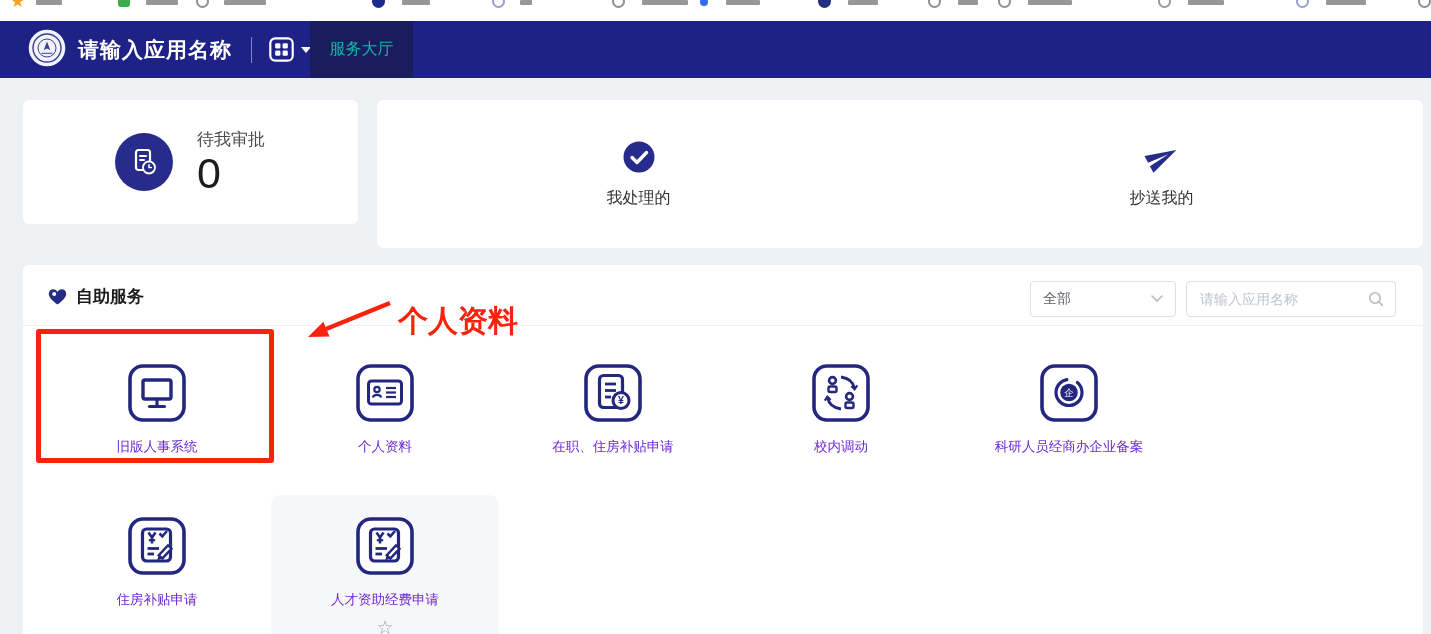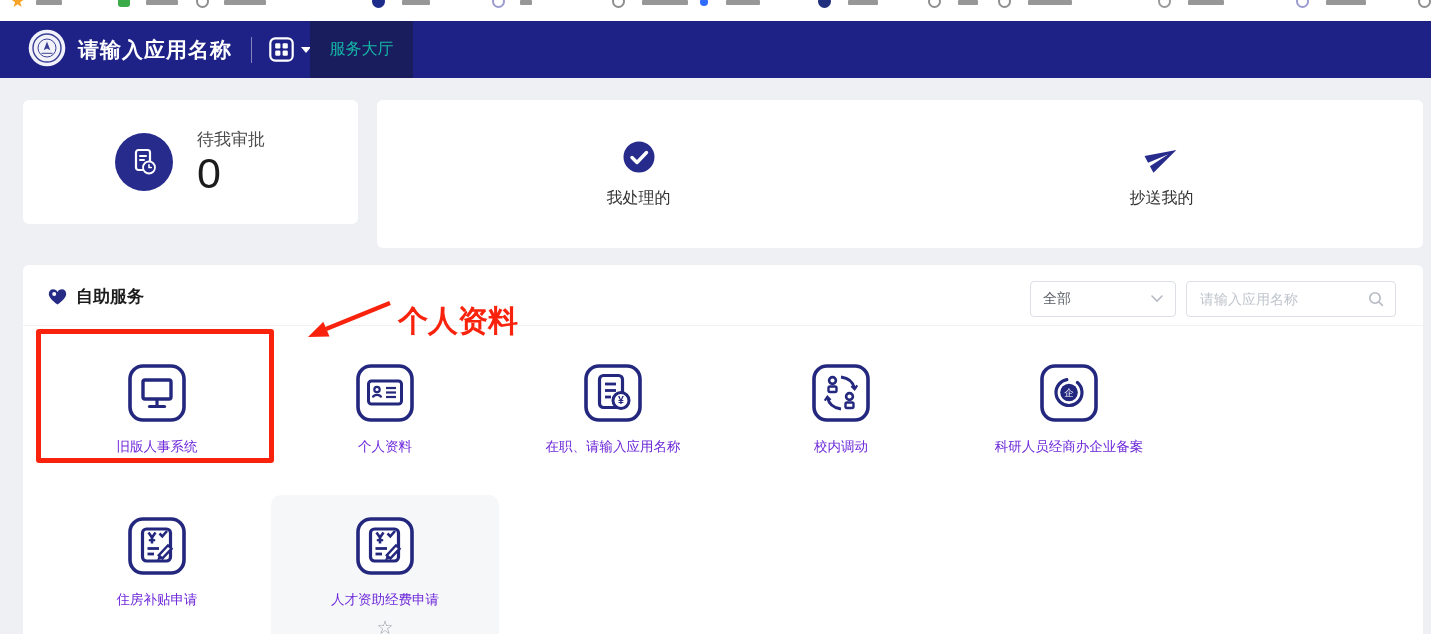--- a/index.html
+++ b/index.html
@@ -213,21 +213,21 @@
     <div class="tile">
       <svg width="58" height="58" viewBox="0 0 58 58">
         <rect x="2" y="2" width="54" height="54" rx="13" fill="#fff" stroke="#23277e" stroke-width="3.6"></rect>
         <rect x="15.5" y="11.5" width="23" height="32" rx="4" fill="none" stroke="#23277e" stroke-width="3.2"></rect>
         <line x1="21" y1="20" x2="32" y2="20" stroke="#23277e" stroke-width="2.8"></line>
         <line x1="21" y1="26.5" x2="32" y2="26.5" stroke="#23277e" stroke-width="2.8"></line>
         <line x1="21" y1="33" x2="27" y2="33" stroke="#23277e" stroke-width="2.8"></line>
         <circle cx="37" cy="36.5" r="8" fill="#fff" stroke="#23277e" stroke-width="3"></circle>
         <text x="37" y="40.3" text-anchor="middle" font-size="10.5" font-weight="bold" fill="#23277e">¥</text>
       </svg>
-      <span class="tile-label">在职、请输入应用名称</span>
+      <span class="tile-label">在职、住房补贴申请</span>
     </div>
     <div class="tile">
       <svg width="58" height="58" viewBox="0 0 58 58">
         <rect x="2" y="2" width="54" height="54" rx="13" fill="#fff" stroke="#23277e" stroke-width="3.6"></rect>
         <circle cx="20.5" cy="16.5" r="3.4" fill="none" stroke="#23277e" stroke-width="2.6"></circle>
         <rect x="16.5" y="22.5" width="8" height="5.5" rx="1.5" fill="none" stroke="#23277e" stroke-width="2.4"></rect>
         <circle cx="37.5" cy="32.5" r="3.4" fill="none" stroke="#23277e" stroke-width="2.6"></circle>
         <rect x="33.5" y="38.5" width="8" height="5.5" rx="1.5" fill="none" stroke="#23277e" stroke-width="2.4"></rect>
         <path d="M29 13 Q40.5 14.5 42.5 24.5" fill="none" stroke="#23277e" stroke-width="2.8"></path>
         <path d="M39.4 22 L42.6 25.2 L45.2 21.4" fill="none" stroke="#23277e" stroke-width="2.2"></path>

